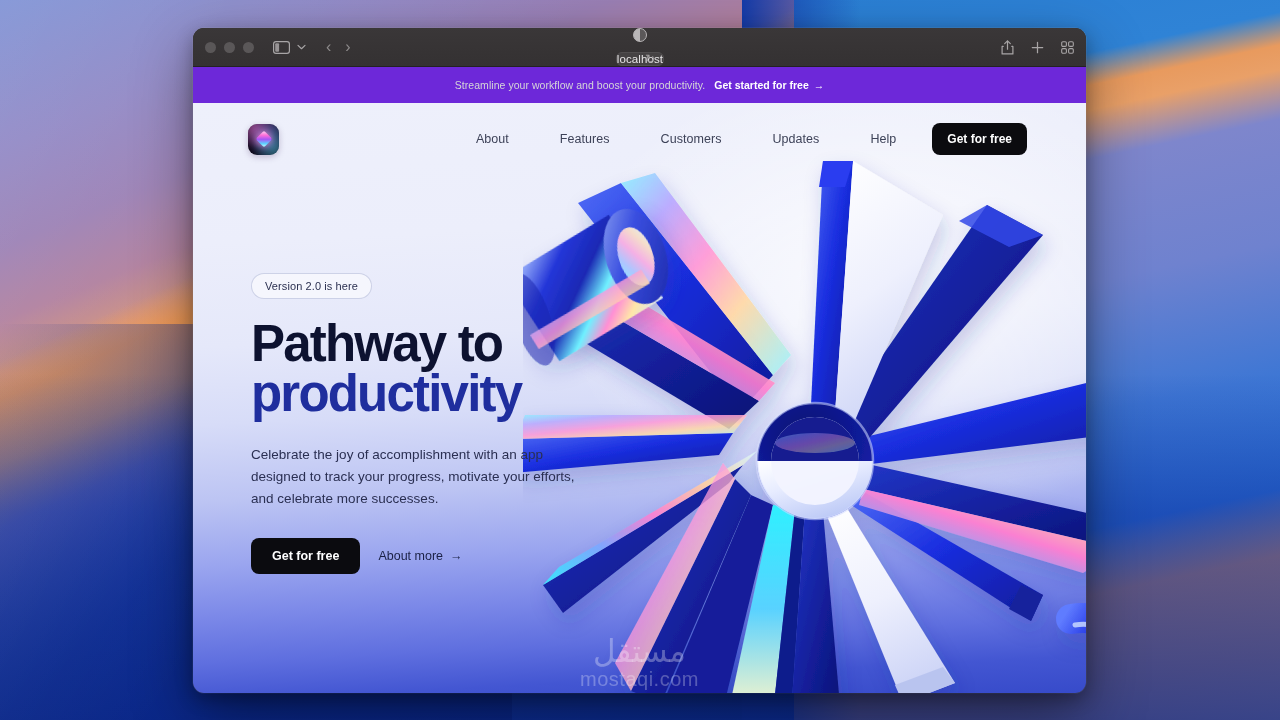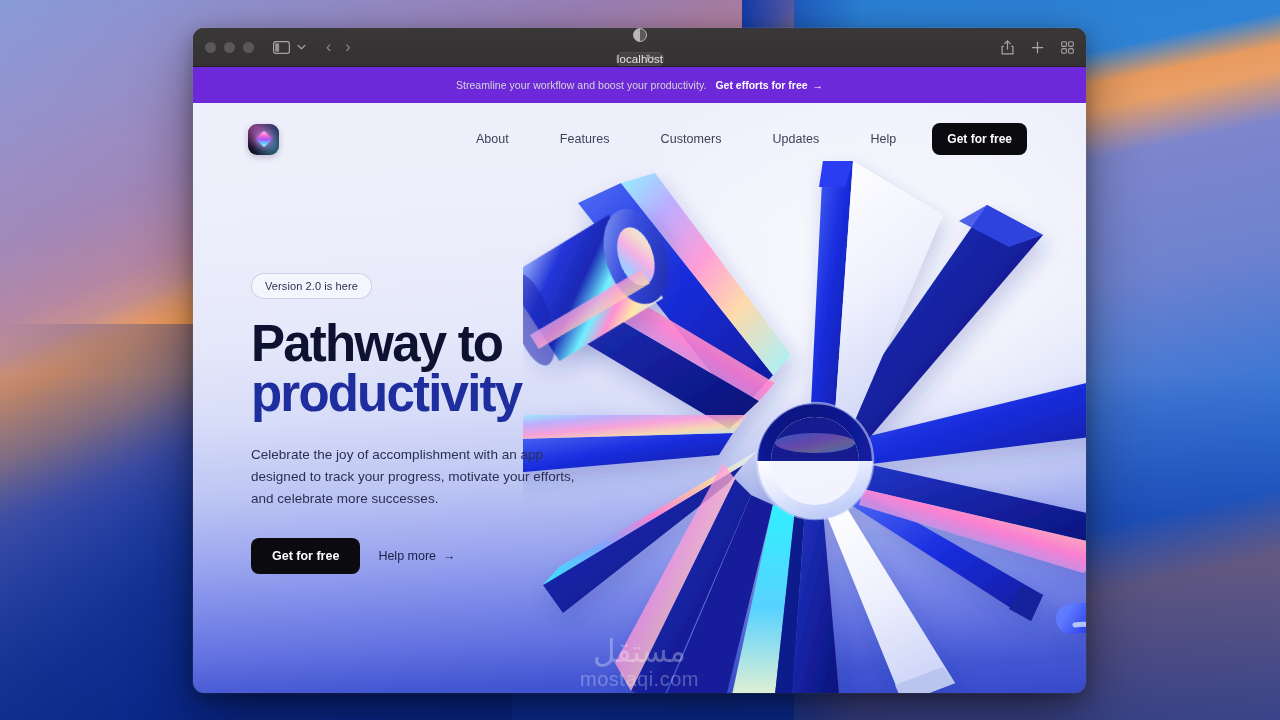--- a/index.html
+++ b/index.html
@@ -423,21 +423,21 @@
             <rect x="0.7" y="7.6" width="4.7" height="4.7" rx="1.2" stroke="currentColor" stroke-width="1.1"></rect>
             <rect x="7.6" y="7.6" width="4.7" height="4.7" rx="1.2" stroke="currentColor" stroke-width="1.1"></rect>
           </svg>
         </span>
       </div>
     </div>
 
     <div id="promo-banner">
       <span id="promo-text">Streamline your workflow and boost your productivity.</span>
       <span id="promo-cta">
-        <span>Get efforts for free</span>
+        <span>Get started for free</span>
         <span>→</span>
       </span>
     </div>
 
     <div id="page">
       <div id="page-glow"></div>
 
       <div id="site-nav">
         <div id="logo">
           <div id="logo-diamond"></div>
@@ -597,21 +597,21 @@
       <div id="hero-copy">
         <span id="version-badge">Version 2.0 is here</span>
         <h1 id="hero-title">
           <span id="hero-title-1">Pathway to</span>
           <span id="hero-title-2">productivity</span>
         </h1>
         <p id="hero-sub">Celebrate the joy of accomplishment with an app designed to track your progress, motivate your efforts, and celebrate more successes.</p>
         <div id="hero-actions">
           <button id="hero-cta">Get for free</button>
           <span id="hero-link">
-            <span>Help more</span>
+            <span>About more</span>
             <span>→</span>
           </span>
         </div>
       </div>
 
       <div id="watermark">
         <div id="wm-ar">مستقل</div>
         <div id="wm-en">mostaqi.com</div>
       </div>
     </div>

